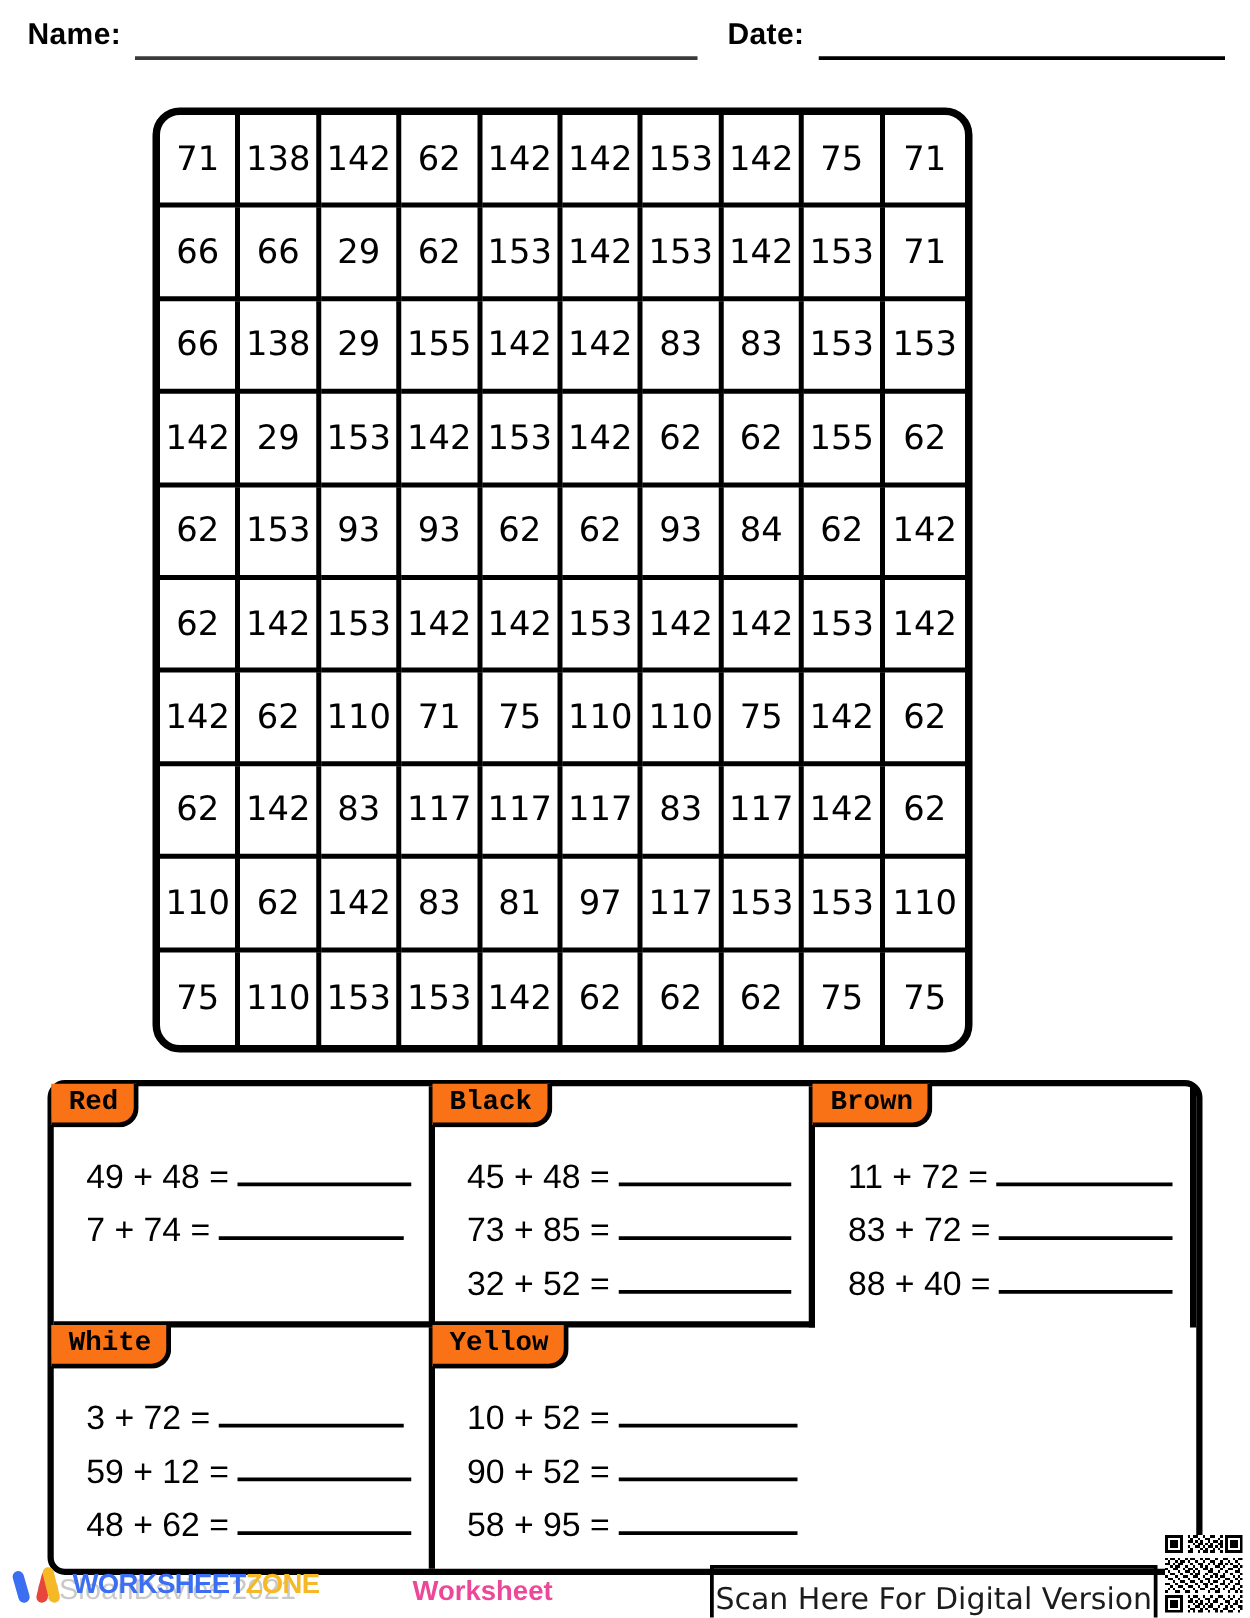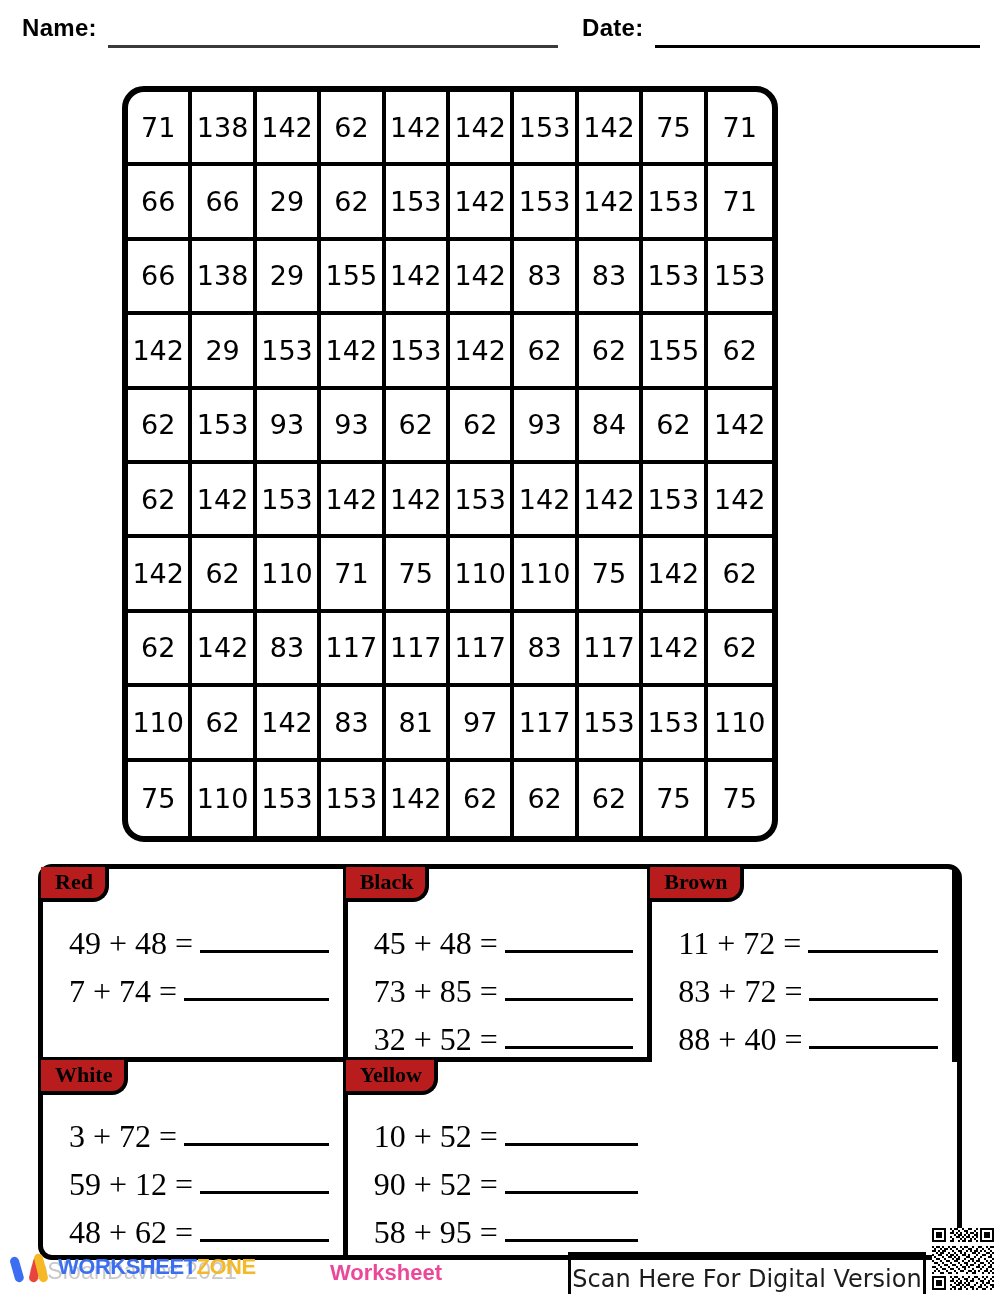--- a/index.html
+++ b/index.html
@@ -109,41 +109,41 @@
   .lbox.row2 { border-bottom: none; }
 
   .ltab {
     position: absolute;
     left: -2px;
     top: -2px;
     border: 4px solid #000;
     border-left: none;
     border-top: none;
     border-bottom-right-radius: 16px;
-    background: #b91c1c;
+    background: #f97316;
     padding: 3px 12px 5px 14px;
     font-size: 22px;
     font-weight: bold;
-    font-family: Liberation Serif, serif;
+    font-family: Liberation Mono, monospace;
     line-height: 1.05;
     z-index: 3;
     white-space: nowrap;
   }
 
   .eq-list {
     position: absolute;
     left: 26px;
     top: 56px;
     right: 14px;
   }
   .eq-row {
     display: flex;
     align-items: baseline;
-    font-size: 32px;
-    font-family: Liberation Serif, serif;
+    font-size: 27px;
+    font-family: Liberation Sans, sans-serif;
     margin-bottom: 11px;
     white-space: nowrap;
   }
   .eq-text { flex: 0 0 auto; }
   .eq-blank {
     flex: 1 1 auto;
     min-width: 90px;
     max-width: 148px;
     border-bottom: 3px solid #000;
     height: 22px;

